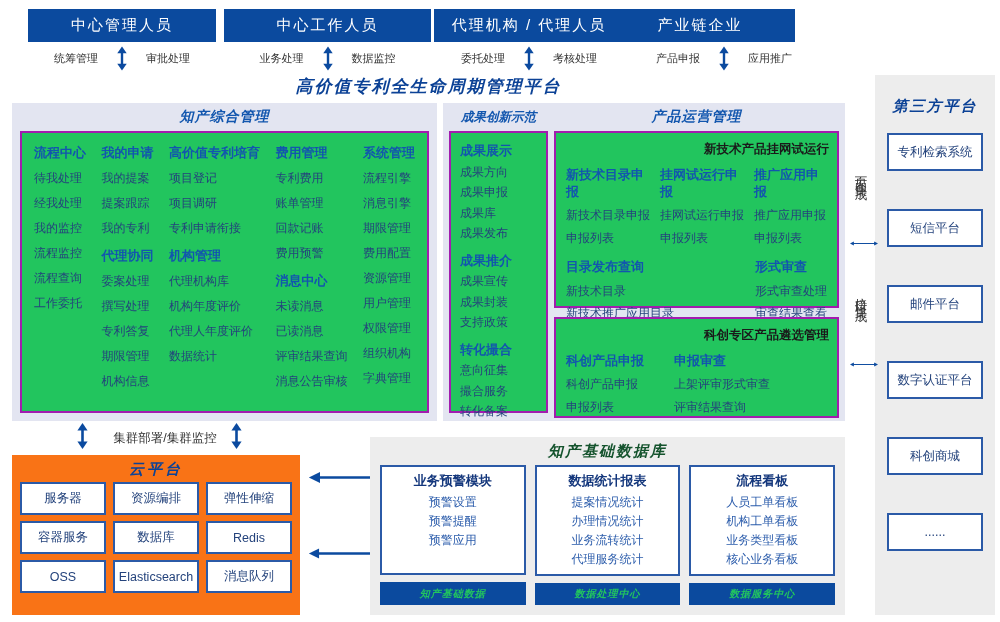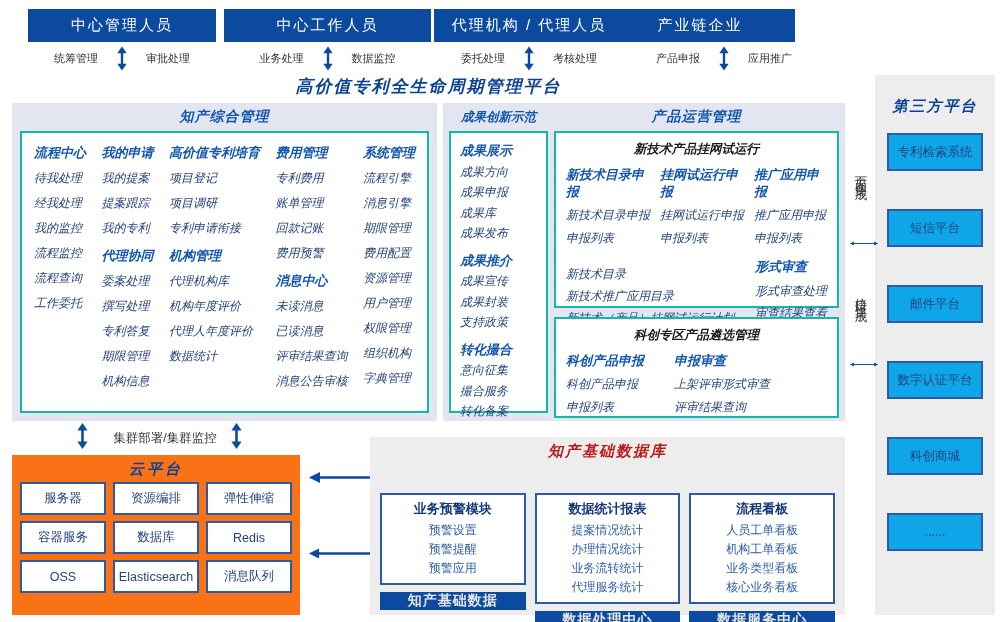--- a/index.html
+++ b/index.html
@@ -26,70 +26,70 @@
   
   .panel { position:absolute; top:103px; height:318px; background:#e3e5f1; }
   .p1 { left:12px; width:425px; }
   .p2 { left:443px; width:111px; }
   .p3 { left:548px; width:297px; }
   .panel-hdr {
     height:28px; display:flex; align-items:center; justify-content:center;
     font-weight:bold; font-style:italic; font-size:14px; color:#1256ae; letter-spacing:1px;
   }
   .p2 .panel-hdr { font-size:12.5px; letter-spacing:0; }
-  .whitebox { position:absolute; background:#ffffff; border:2px solid #14b8a6; box-sizing:border-box;font-style:italic; }
+  .whitebox { position:absolute; background:#22c55e; border:2px solid #a21caf; box-sizing:border-box; }
   .p1box { left:8px; top:28px; right:8px; bottom:8px; display:flex; justify-content:space-between; gap:6px; padding:11px 12px 6px; }
   .menu-col { display:flex; flex-direction:column; gap:8px; }
   .hdr { font-weight:bold; font-size:13px; color:#1256ae; white-space:nowrap; }
   .item { font-size:12px; color:#24437c; white-space:nowrap; }
   .menu-col .hdr:not(:first-child) { margin-top:2px; }
   .p2box { left:6px; top:28px; right:6px; bottom:8px; display:flex; flex-direction:column; gap:3.5px; padding:9px 0 6px 9px; }
   .p2box .hdr:not(:first-child) { margin-top:6px; }
   
   .boxA { left:6px; top:28px; right:6px; height:177px; padding:7px 8px 0; }
   .boxB { left:6px; top:214px; right:6px; height:101px; padding:7px 8px 0; }
-  .box-title { text-align:center; font-weight:bold; font-size:12.5px; color:#1a1a1a; margin:1px 0 9px; }
+  .box-title { text-align:right; font-weight:bold; font-size:12.5px; color:#1a1a1a; margin:1px 0 9px; }
   .boxA-cols { display:flex; gap:10px; padding:0 2px; }
   .boxA-cols .menu-col { flex:1; gap:6px; }
   .p3 .hdr { white-space:normal; line-height:1.3; }
   .boxA-bottom { display:flex; gap:8px; margin-top:12px; padding:0 2px; }
   .group-wide { width:186px; }
   .group-narrow { flex:1; }
   .inline-items { display:flex; flex-wrap:wrap; column-gap:14px; row-gap:5px; margin-top:7px; }
   .stack-items { display:flex; flex-direction:column; gap:5px; margin-top:7px; }
   .boxB-cols { display:flex; gap:30px; padding:0 2px; }
   .boxB-cols .menu-col { gap:6px; }
   
   .tp { position:absolute; left:875px; top:75px; width:120px; height:540px; background:#ededed; }
   .tp-hdr { margin-top:22px; text-align:center; font-weight:bold; font-style:italic; font-size:15px; color:#0c4296; letter-spacing:2px; }
   .tp-list { position:absolute; left:12px; top:58px; width:96px; display:flex; flex-direction:column; gap:38px; }
-  .tp-box { height:38px; background:#0ea5e9; border:2px solid #2b5aa7; box-sizing:border-box;
+  .tp-box { height:38px; background:#ffffff; border:2px solid #2b5aa7; box-sizing:border-box;
             display:flex; align-items:center; justify-content:center; font-size:12.5px; color:#24437c; }
   
   .int-label { position:absolute; left:852px; writing-mode:vertical-rl; font-size:12.5px; color:#333; letter-spacing:4px; }
   .int-arrow { position:absolute; left:850px; width:28px; height:13px; }
   
   .cluster-label { position:absolute; left:100px; top:430px; width:130px; text-align:center; font-size:12.5px; color:#333; }
   .v-arrow { position:absolute; width:13px; height:30px; }
   
   .cloud { position:absolute; left:12px; top:455px; width:288px; height:160px; background:#f97316; }
   .cloud-hdr { margin-top:5px; text-align:center; font-weight:bold; font-style:italic; font-size:15px; color:#0c4296; letter-spacing:3px; }
   .cloud-grid { position:absolute; left:8px; top:27px; right:8px; display:grid; grid-template-columns:repeat(3,1fr); gap:6px 7px; }
   .cloud-box { height:33px; background:#fff; border:2px solid #2b5aa7; box-sizing:border-box;
                display:flex; align-items:center; justify-content:center; font-size:12.5px; color:#24437c; }
   
   .kb { position:absolute; left:370px; top:437px; width:475px; height:178px; background:#ededed; }
-  .kb-title { margin-top:5px; text-align:center; font-weight:bold; font-style:italic; font-size:15px; color:#b91c1c; letter-spacing:2px; }
+  .kb-title { margin-top:5px; text-align:center; font-weight:bold; font-style:italic; font-size:15px; color:#14532d; letter-spacing:2px; }
   .kb-cols { position:absolute; left:10px; right:10px; top:28px; bottom:10px; display:flex; gap:9px; }
-  .kb-col { flex:1; display:flex; flex-direction:column;margin-top:28px; }
+  .kb-col { flex:1; display:flex; flex-direction:column; }
   .kb-box { flex:1; background:#fff; border:2px solid #2b5aa7; box-sizing:border-box; padding:5px 2px; text-align:center; }
   .kb-box-hdr { font-weight:bold; font-size:13px; color:#14377c; margin-bottom:3px; }
   .kb-item { font-size:12px; color:#2b5cab; line-height:19px; white-space:nowrap; }
-  .kb-footer { margin-top:7px; height:23px; background:#0b4a9e; color:#e5e5e5; font-weight:bold; 
-               font-size:14px; letter-spacing:1px; display:flex; align-items:center; justify-content:center; }
+  .kb-footer { margin-top:7px; height:23px; background:#0b4a9e; color:#22c55e; font-weight:bold; font-style:italic;
+               font-size:10px; letter-spacing:1px; display:flex; align-items:center; justify-content:center; }
   
   .arrow-left-cloud { position:absolute; left:303px; top:471px; width:86px; height:13px; }
   .arrow-double-cloud { position:absolute; left:304px; top:547px; width:84px; height:13px; }
   .hidden-defs { position:absolute; width:0; height:0; overflow:hidden; }
 </style>
 </head>
 <body>
 
 <svg class="hidden-defs" aria-hidden="true">
   <defs>
@@ -247,20 +247,21 @@
             <div class="item">申报列表</div>
           </div>
         <div class="menu-col">
             <div class="hdr">推广应用申报</div>
             <div class="item">推广应用申报</div>
             <div class="item">申报列表</div>
           </div>
       </div>
       <div class="boxA-bottom">
         <div class="group-wide">
+          <div class="hdr">目录发布查询</div>
           <div class="inline-items">
               <div class="item">新技术目录</div>
               <div class="item">新技术推广应用目录</div>
               <div class="item">新技术（产品）挂网试运行计划</div>
             </div>
         </div>
         <div class="group-narrow">
           <div class="hdr">形式审查</div>
           <div class="stack-items">
               <div class="item">形式审查处理</div>

